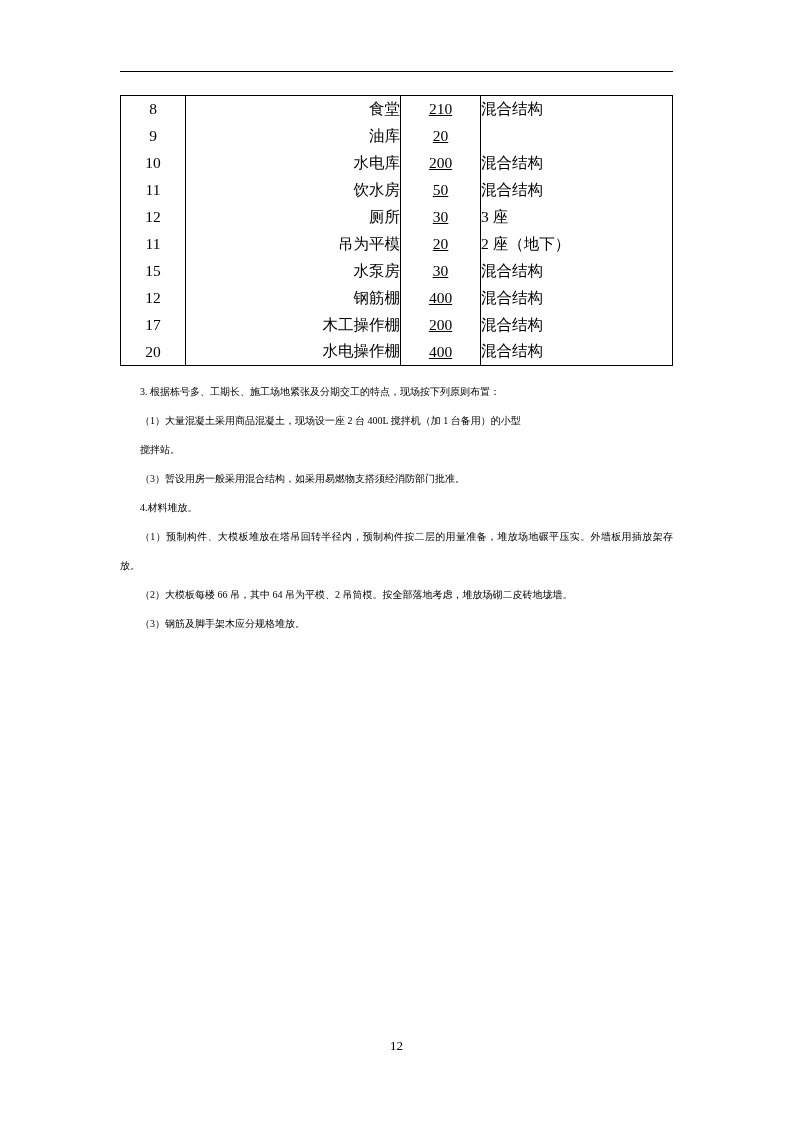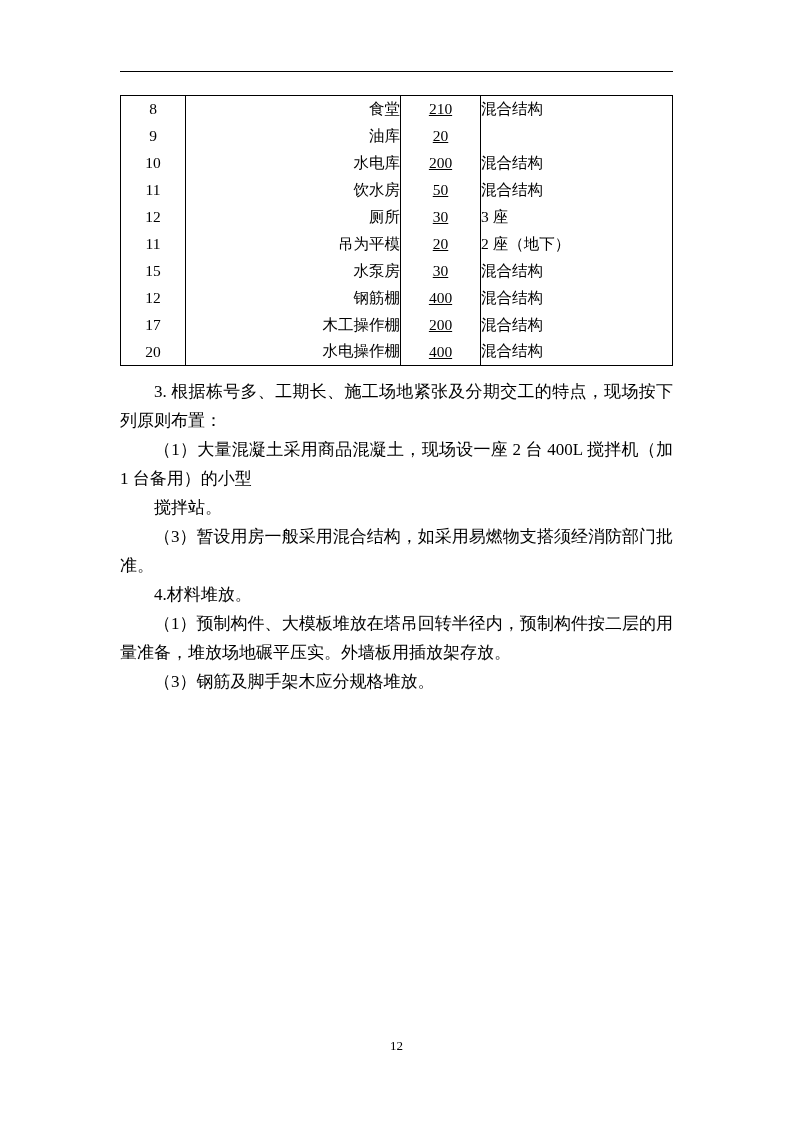--- a/index.html
+++ b/index.html
@@ -39,21 +39,21 @@
     padding: 0;
     overflow: hidden;
     white-space: nowrap;
   }
   td.col-no    { width: 65px;  text-align: center; }
   td.col-name  { width: 215px; text-align: right; padding-left: 12px; margin-left: 48px; }
   td.col-value { width: 80px;  text-align: center; text-decoration: underline; }
   td.col-note  { text-align: left; padding-left: 8px; }
   .body-text {
     margin-top: 11px;
-    font-size: 17px;
+    font-size: 10px;
     line-height: 29px;
     text-align: justify;
   }
   .para { margin: 0; }
   .para.indent { text-indent: 2em; }
   .page-number {
     position: absolute;
     left: 0;
     right: 0;
     top: 1038px;
@@ -131,17 +131,18 @@
           </tr>
         </tbody>
     </table>
     <div class="body-text" id="paragraphs">
         <p class="para indent">3. 根据栋号多、工期长、施工场地紧张及分期交工的特点，现场按下列原则布置：</p>
         <p class="para indent">（1）大量混凝土采用商品混凝土，现场设一座 2 台 400L 搅拌机（加 1 台备用）的小型</p>
         <p class="para indent">搅拌站。</p>
         <p class="para indent">（3）暂设用房一般采用混合结构，如采用易燃物支搭须经消防部门批准。</p>
         <p class="para indent">4.材料堆放。</p>
         <p class="para indent">（1）预制构件、大模板堆放在塔吊回转半径内，预制构件按二层的用量准备，堆放场地碾平压实。外墙板用插放架存放。</p>
+        <p class="para indent">（2）大模板每楼 66 吊，其中 64 吊为平模、2 吊筒模。按全部落地考虑，堆放场砌二皮砖地垅墙。</p>
         <p class="para indent">（3）钢筋及脚手架木应分规格堆放。</p>
       </div>
   </div>
   <div class="page-number">12</div>
 </div>
 
 </body></html>

